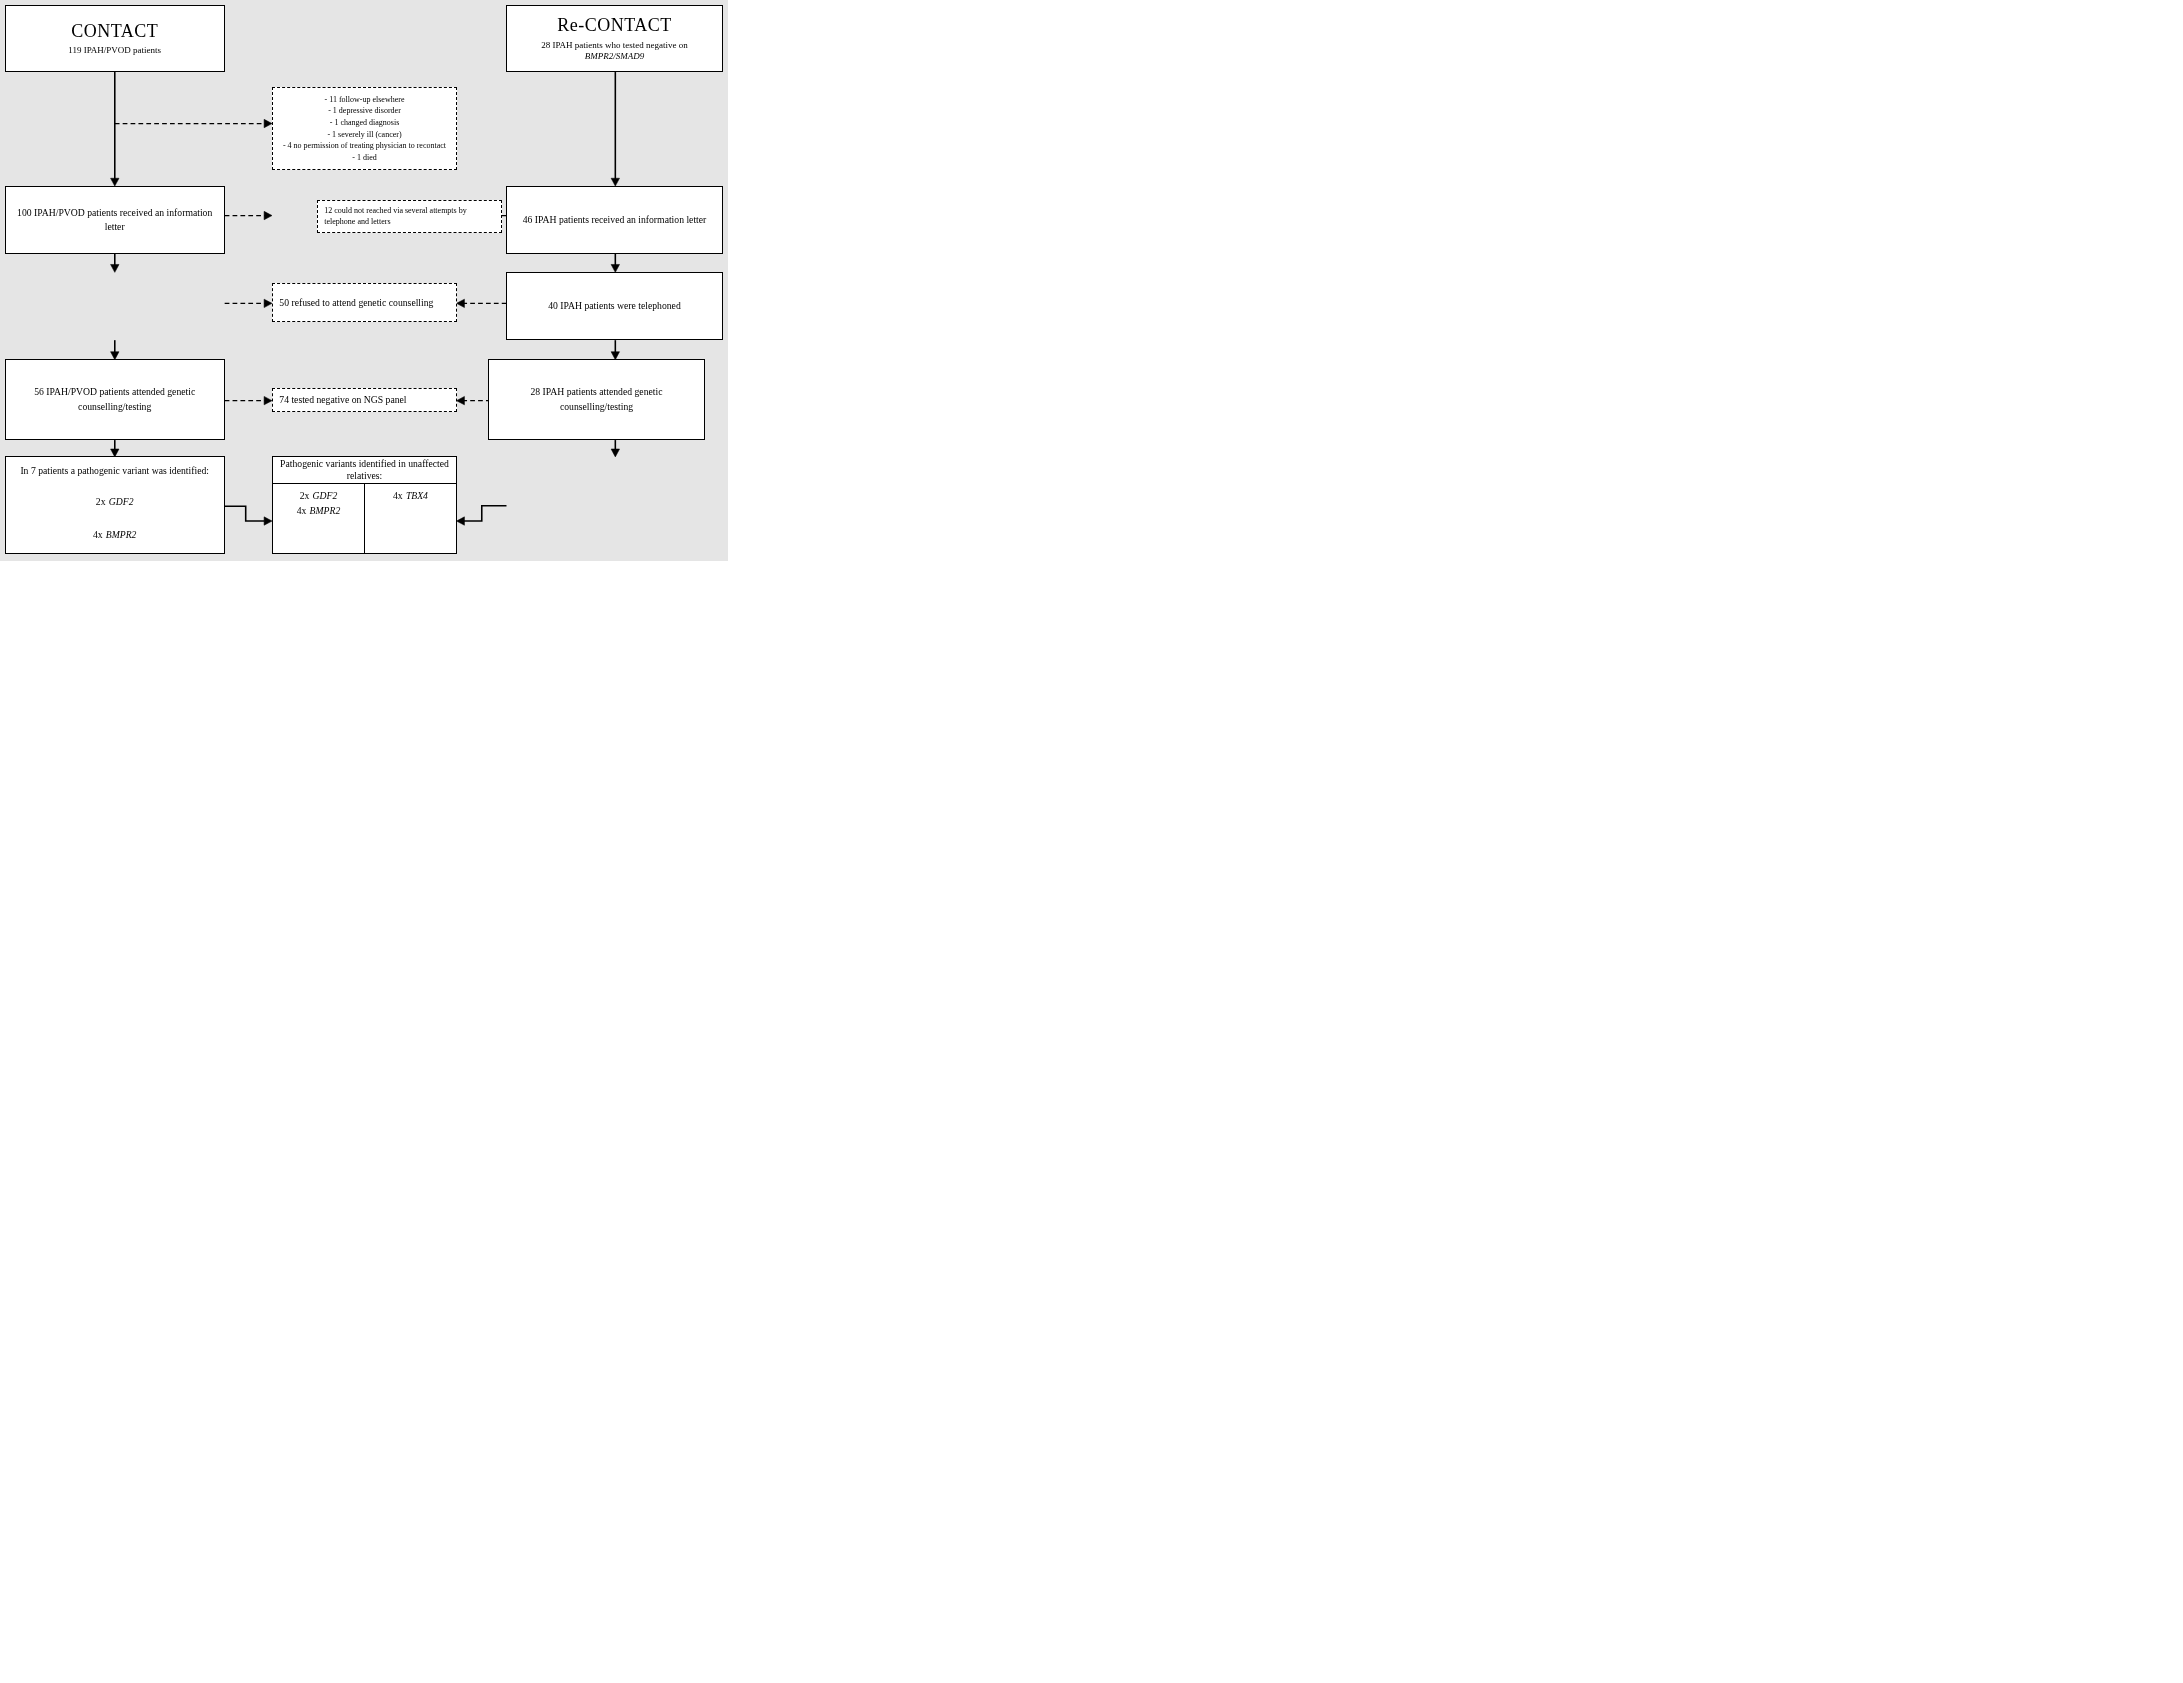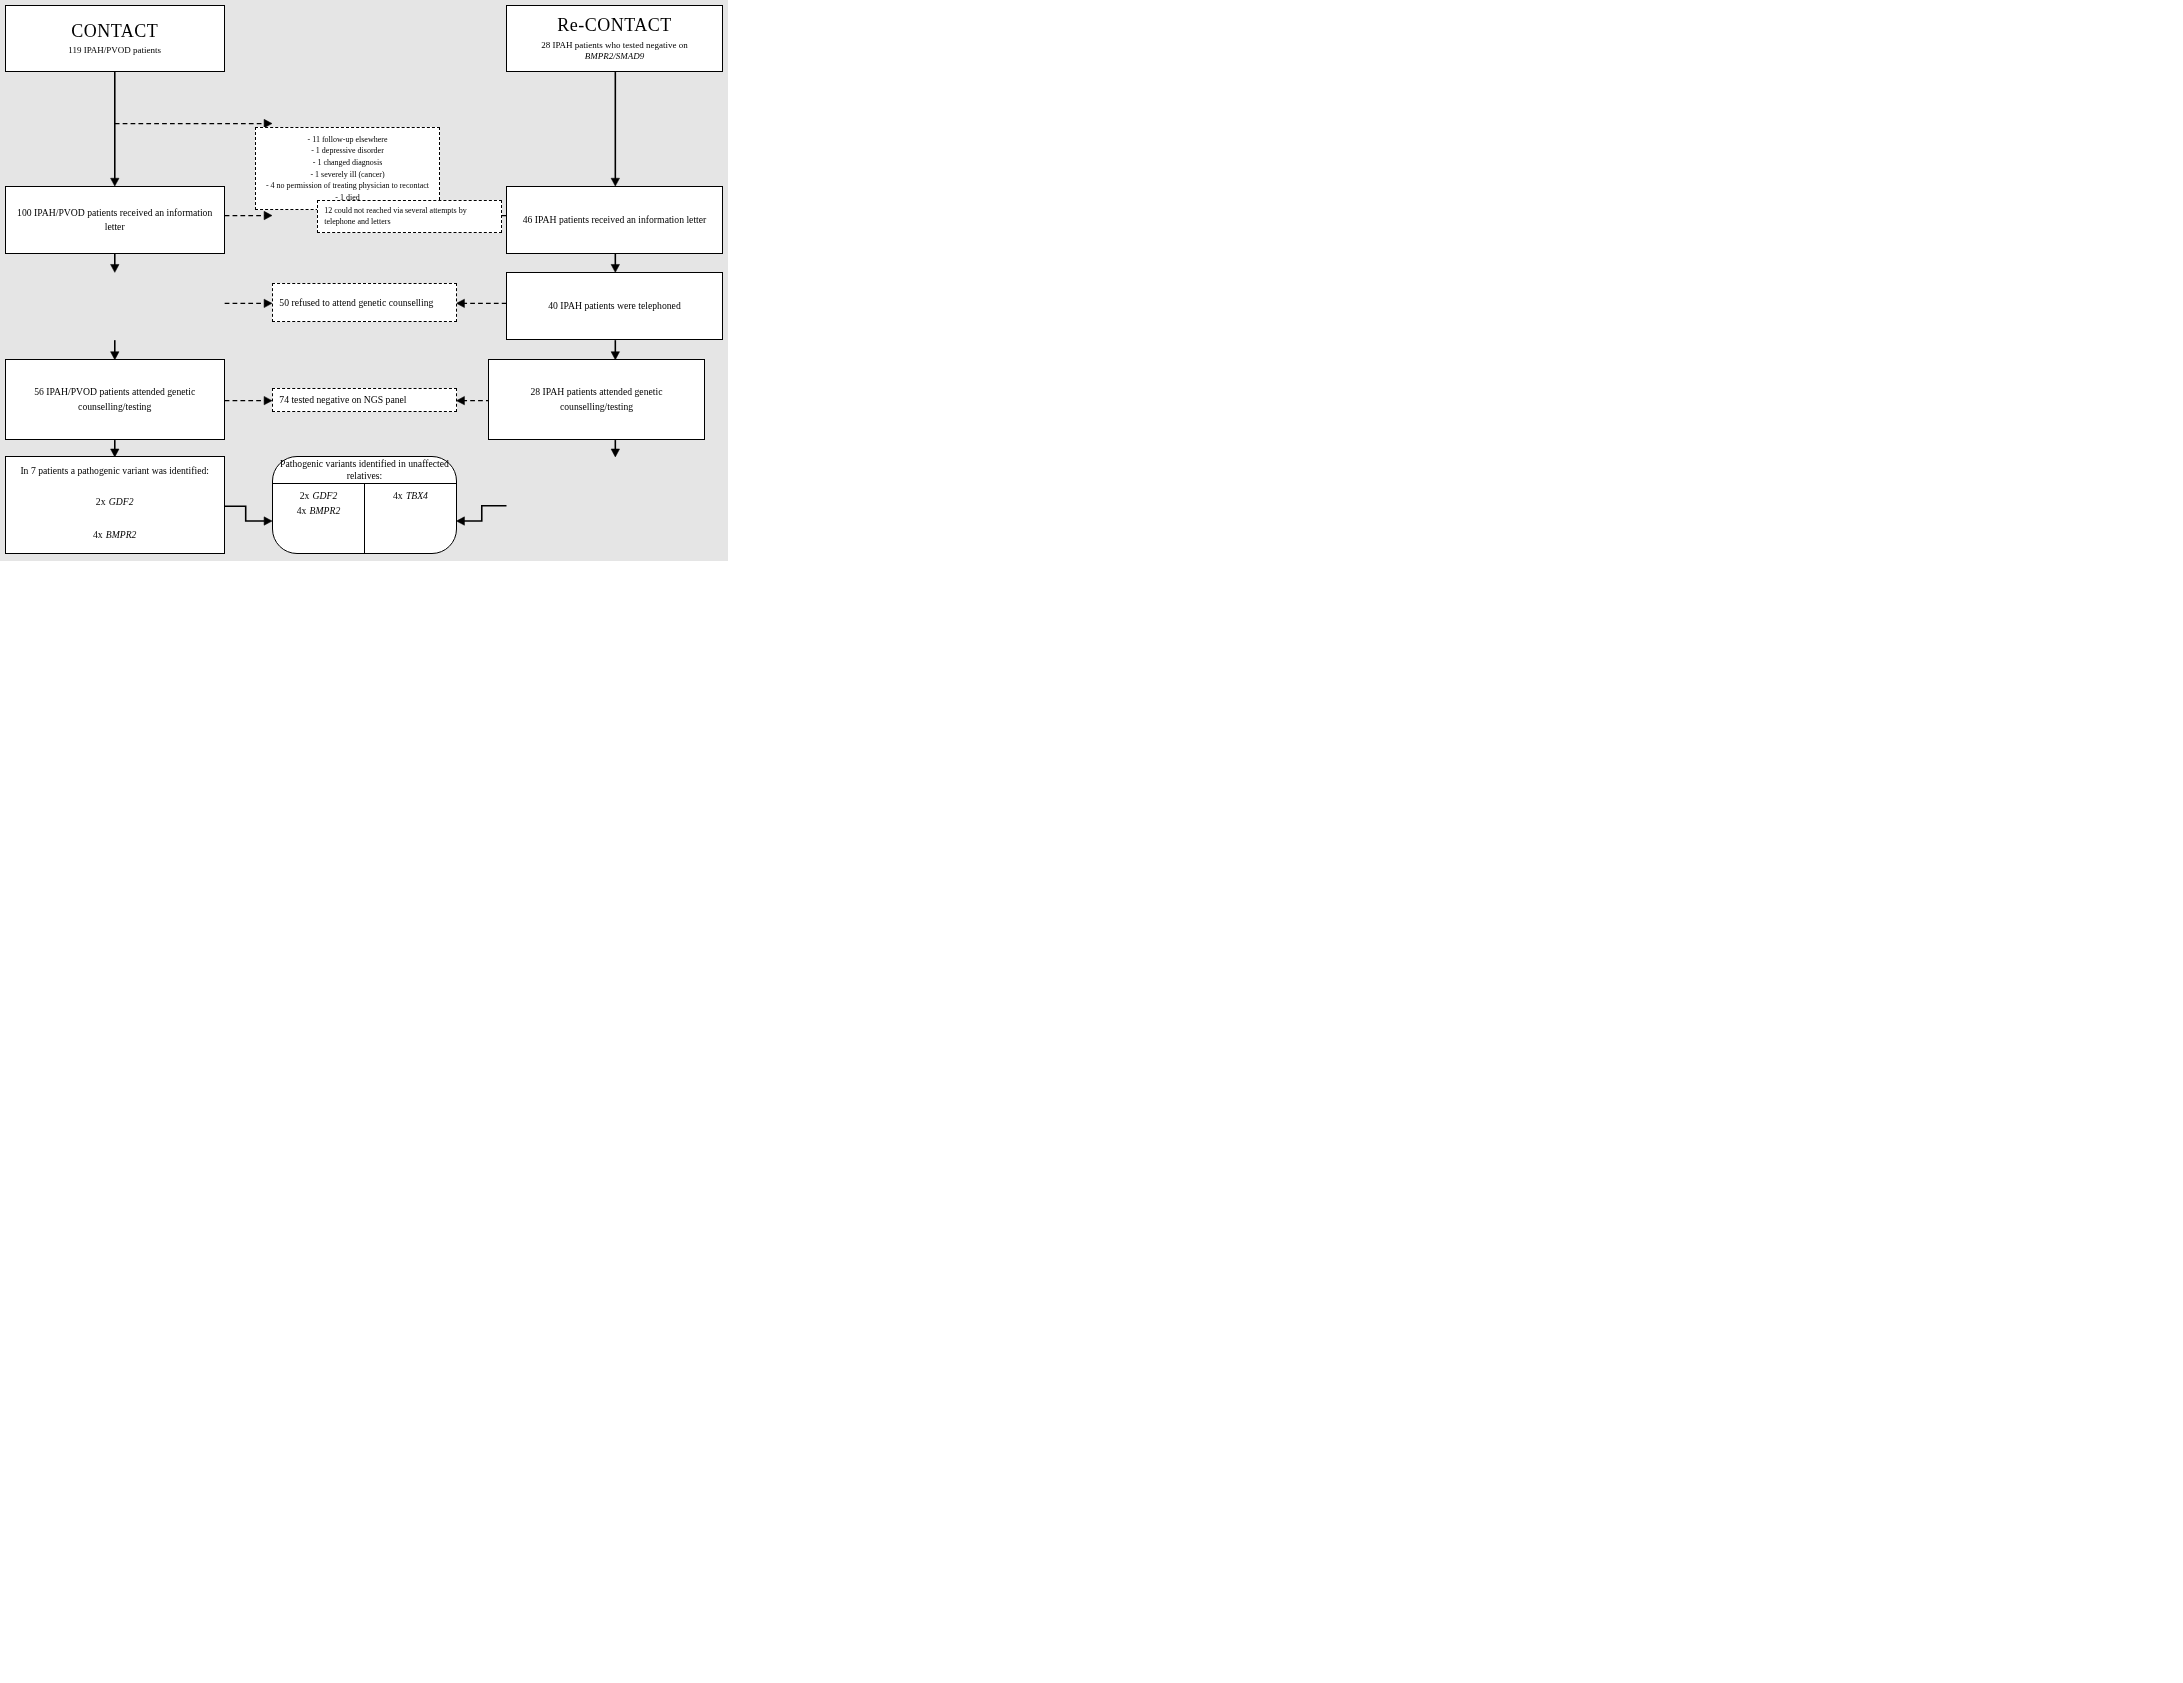--- a/index.html
+++ b/index.html
@@ -28,21 +28,21 @@
   .title{font-size:18px;letter-spacing:0.5px;line-height:1.15;}
   .subtitle{font-size:9px;margin-top:4.2px;line-height:1.3;}
   .step{font-size:9.7px;line-height:1.45;padding:0 7.4px;}
   .small-note{font-size:8px;line-height:1.35;padding:0 6.3px;}
   .big-note{font-size:9.7px;line-height:1.4;padding:0 6.3px;}
   .excl-line{font-size:8px;line-height:1.45;}
   .result-box{justify-content:flex-start;padding-top:7.4px;gap:17px;}
   .result-intro{font-size:9.7px;line-height:1.35;padding:0 6.3px;}
   .variant-line{font-size:9.7px;line-height:1.62;}
   .gene{font-style:italic;margin-left:3.2px;}
-  .rel-box{justify-content:flex-start;padding:0;border-radius:25px;}
+  .rel-box{justify-content:flex-start;padding:0;}
   .rel-header{
     box-sizing:border-box;width:100%;
     border-bottom:1.6px solid #000;
     font-size:9.7px;line-height:1.18;
     padding:1.1px 3.2px 1.6px 3.2px;
     display:flex;align-items:center;justify-content:center;
     min-height:24px;
   }
   .rel-cells{display:flex;width:100%;flex:1;}
   .rel-cell{
@@ -115,21 +115,21 @@
   </div>
 
   <div class="box" style="left:506px;top:5.3px;width:217px;height:67px;">
     <div class="title">Re-CONTACT</div>
     <div class="subtitle">
       <span style="display:block;">28 IPAH patients who tested negative on</span>
       <span style="display:block;font-style:italic;">BMPR2/SMAD9</span>
     </div>
   </div>
 
-  <div class="box dashed" style="left:255px;top:87px;width:185px;height:83px;margin-top:40px;">
+  <div class="box dashed" style="left:272px;top:87px;width:185px;height:83px;">
     <div class="excl-line">- 11 follow-up elsewhere</div>
     <div class="excl-line">- 1 depressive disorder</div>
     <div class="excl-line">- 1 changed diagnosis</div>
     <div class="excl-line">- 1 severely ill (cancer)</div>
     <div class="excl-line">- 4 no permission of treating physician to recontact</div>
     <div class="excl-line">- 1 died</div>
   </div>
 
   <div class="box" style="left:4.7px;top:186px;width:220px;height:68px;">
     <div class="step">100 IPAH/PVOD patients received an information letter</div>

